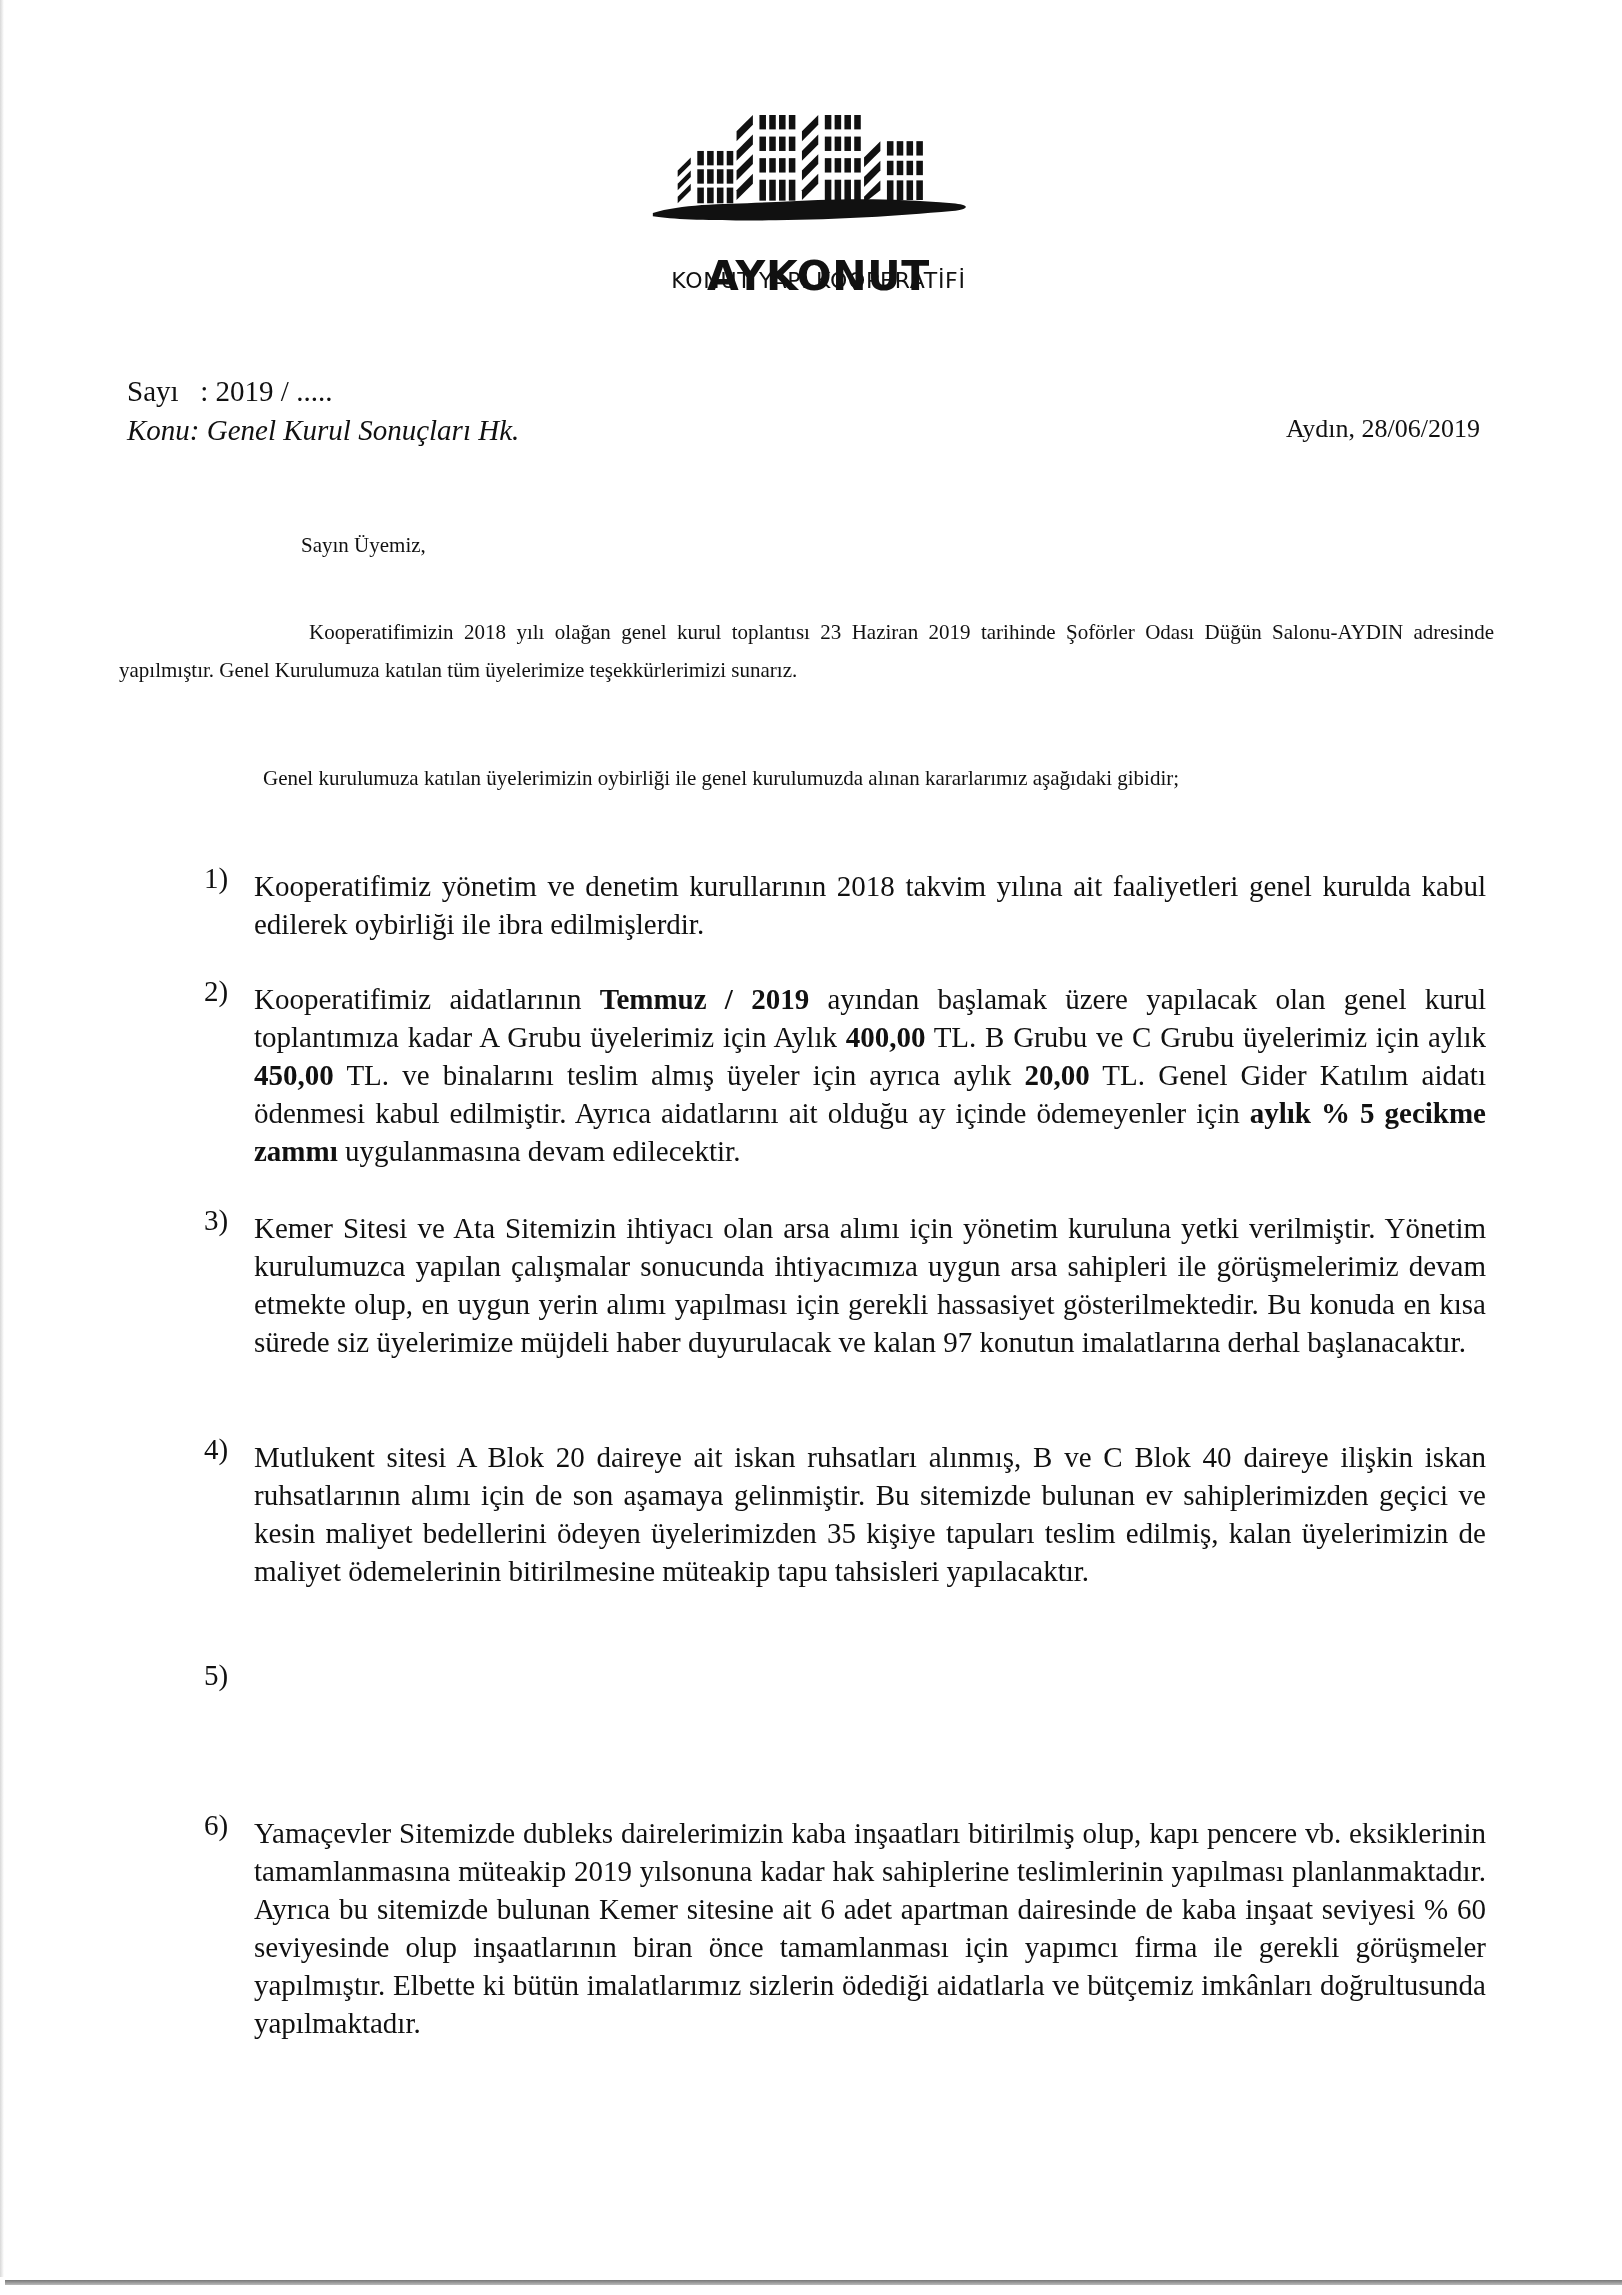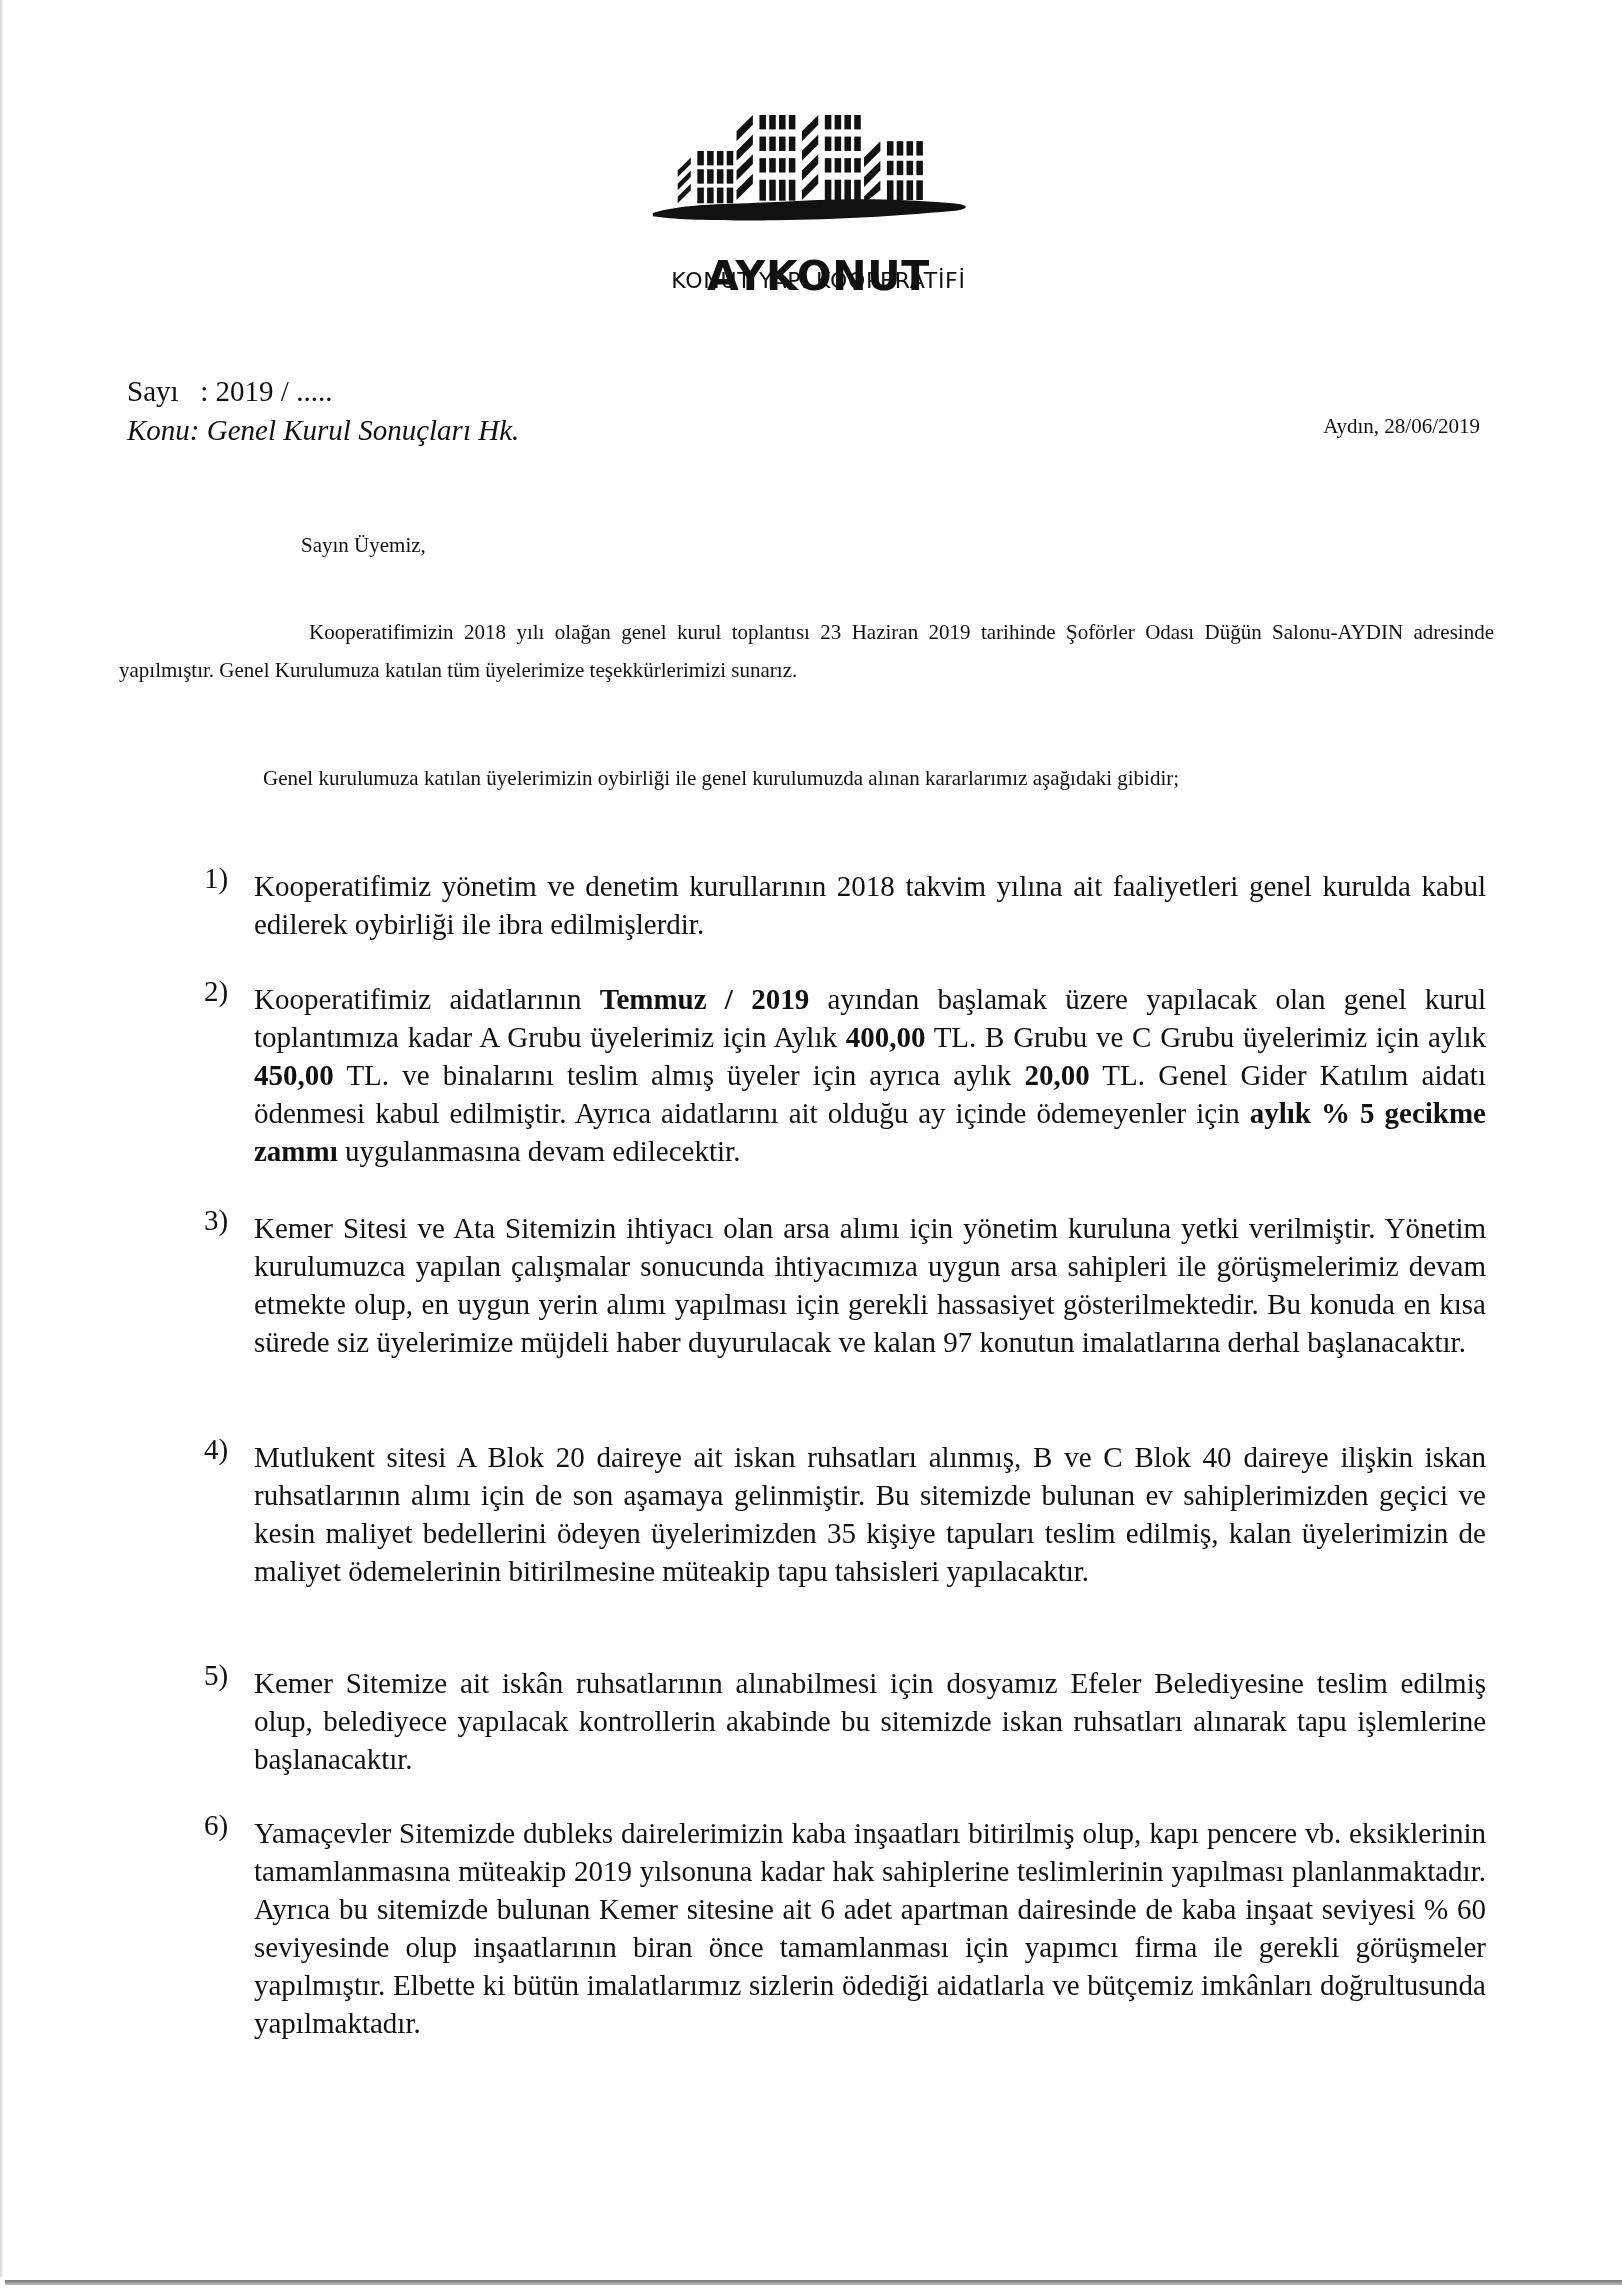--- a/index.html
+++ b/index.html
@@ -13,21 +13,21 @@
   .logo svg { display: block; }
   .brand { position: absolute; left: 622px; top: 216px; width: 393px; text-align: center;
            font-family: "DejaVu Sans", sans-serif; font-weight: bold; font-size: 41px; letter-spacing: 0.7px; line-height: 1; margin-top: 40px; }
   .brand-sub { position: absolute; left: 622px; top: 270px; width: 393px; text-align: center;
            font-family: "DejaVu Sans", sans-serif; font-size: 22px; letter-spacing: 0.7px; line-height: 1; }
 
   .meta { position: absolute; left: 111px; font-size: 29px; line-height: 1; }
   .meta-sayi { top: 377px; }
   .meta-konu { top: 416px; font-style: italic; }
   .meta .lbl { display: inline-block; margin-left: 16px; }
-  .date { position: absolute; right: 143px; top: 416px; font-size: 21px; line-height: 1; text-align: right; }
+  .date { position: absolute; right: 143px; top: 416px; font-size: 26px; line-height: 1; text-align: right; }
 
   .salutation { position: absolute; left: 301px; top: 535px; font-size: 21px; line-height: 1; }
 
   .para { position: absolute; left: 111px; width: 1375px; font-size: 21px; line-height: 38px;
           text-align: justify; text-indent: 190px; margin: 8px; }
   .p1 { top: 605px; }
   .p2 { top: 751px; text-indent: 144px; }
 
   .item { position: absolute; left: 111px; width: 1375px; font-size: 29px; line-height: 38px; }
   .item .num { position: absolute; left: 93px; top: 0; }
@@ -157,21 +157,20 @@
   <div class="item i3">
     <span class="num">3)</span>
     <div class="txt"><span>Kemer Sitesi ve Ata Sitemizin ihtiyacı olan arsa alımı için yönetim kuruluna yetki verilmiştir. Yönetim kurulumuzca yapılan çalışmalar sonucunda ihtiyacımıza uygun arsa sahipleri ile görüşmelerimiz devam etmekte olup, en uygun yerin alımı yapılması için gerekli hassasiyet gösterilmektedir. Bu konuda en kısa sürede siz üyelerimize müjdeli haber duyurulacak ve kalan 97 konutun imalatlarına derhal başlanacaktır.</span></div>
   </div>
   <div class="item i4">
     <span class="num">4)</span>
     <div class="txt"><span>Mutlukent sitesi A Blok 20 daireye ait iskan ruhsatları alınmış, B ve C Blok 40 daireye ilişkin iskan ruhsatlarının alımı için de son aşamaya gelinmiştir. Bu sitemizde bulunan ev sahiplerimizden geçici ve kesin maliyet bedellerini ödeyen üyelerimizden 35 kişiye tapuları teslim edilmiş, kalan üyelerimizin de maliyet ödemelerinin bitirilmesine müteakip tapu tahsisleri yapılacaktır.</span></div>
   </div>
   <div class="item i5">
     <span class="num">5)</span>
-    <div class="txt"><span>Kemer Sitemize ait iskân ruhsatlarının alınabilmesi için dosyamız Efeler Belediyesine teslim edilmiş olup, belediyece yapılacak kontrollerin akabinde bu sitemizde iskan ruhsatları alınarak tapu işlemlerine başlanacaktır.</span></div>
   </div>
   <div class="item i6">
     <span class="num">6)</span>
     <div class="txt"><span>Yamaçevler Sitemizde dubleks dairelerimizin kaba inşaatları bitirilmiş olup, kapı pencere vb. eksiklerinin tamamlanmasına müteakip 2019 yılsonuna kadar hak sahiplerine teslimlerinin yapılması planlanmaktadır. Ayrıca bu sitemizde bulunan Kemer sitesine ait 6 adet apartman dairesinde de kaba inşaat seviyesi % 60 seviyesinde olup inşaatlarının biran önce tamamlanması için yapımcı firma ile gerekli görüşmeler yapılmıştır. Elbette ki bütün imalatlarımız sizlerin ödediği aidatlarla ve bütçemiz imkânları doğrultusunda yapılmaktadır.</span></div>
   </div>
 
   <div class="bottom-edge"></div>
 </div>
 
 

